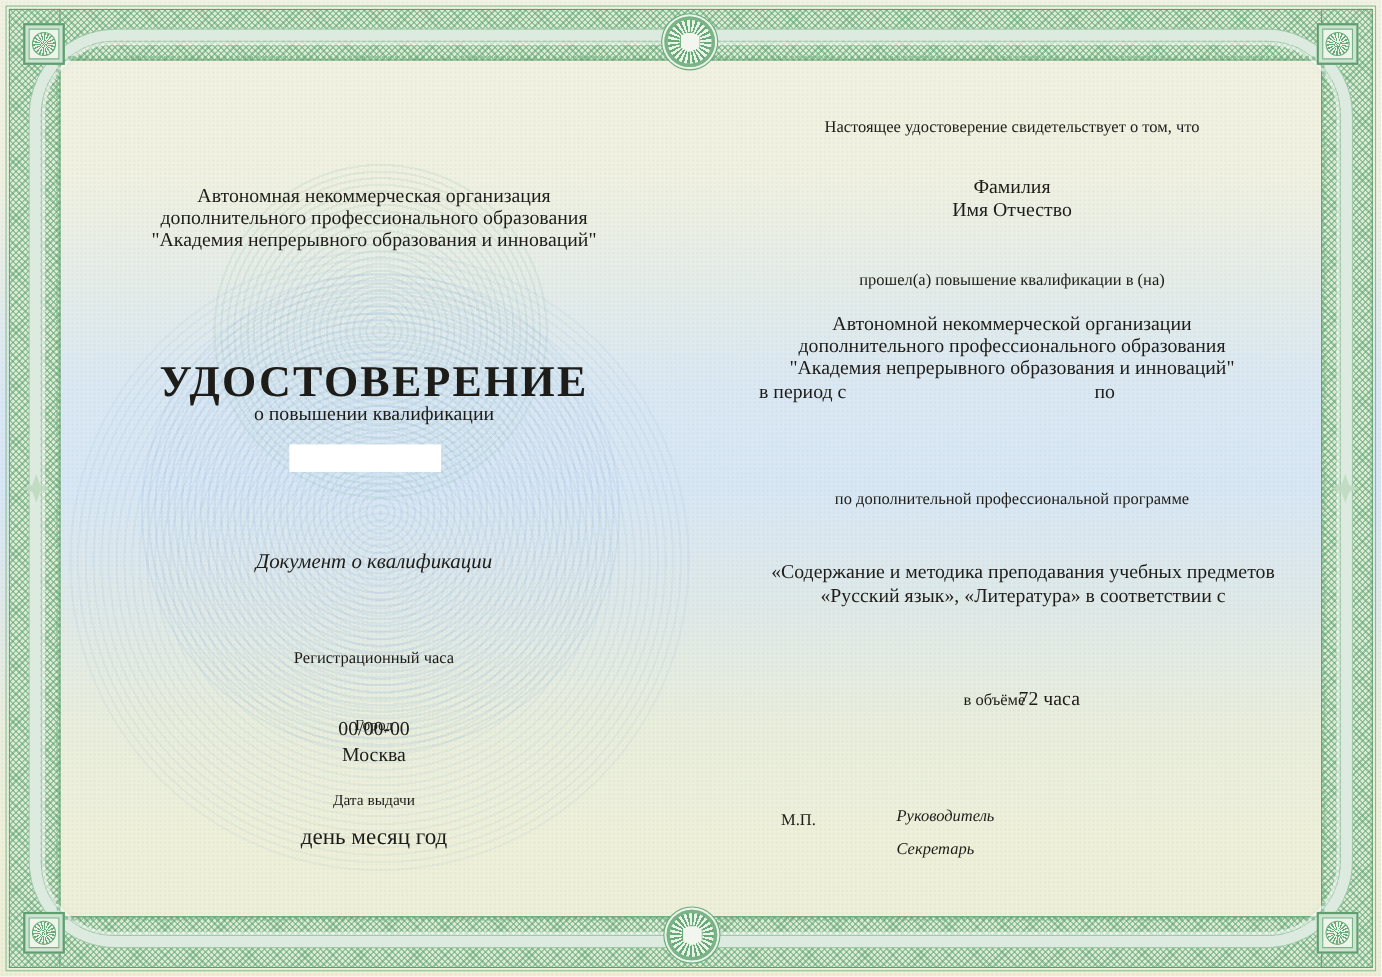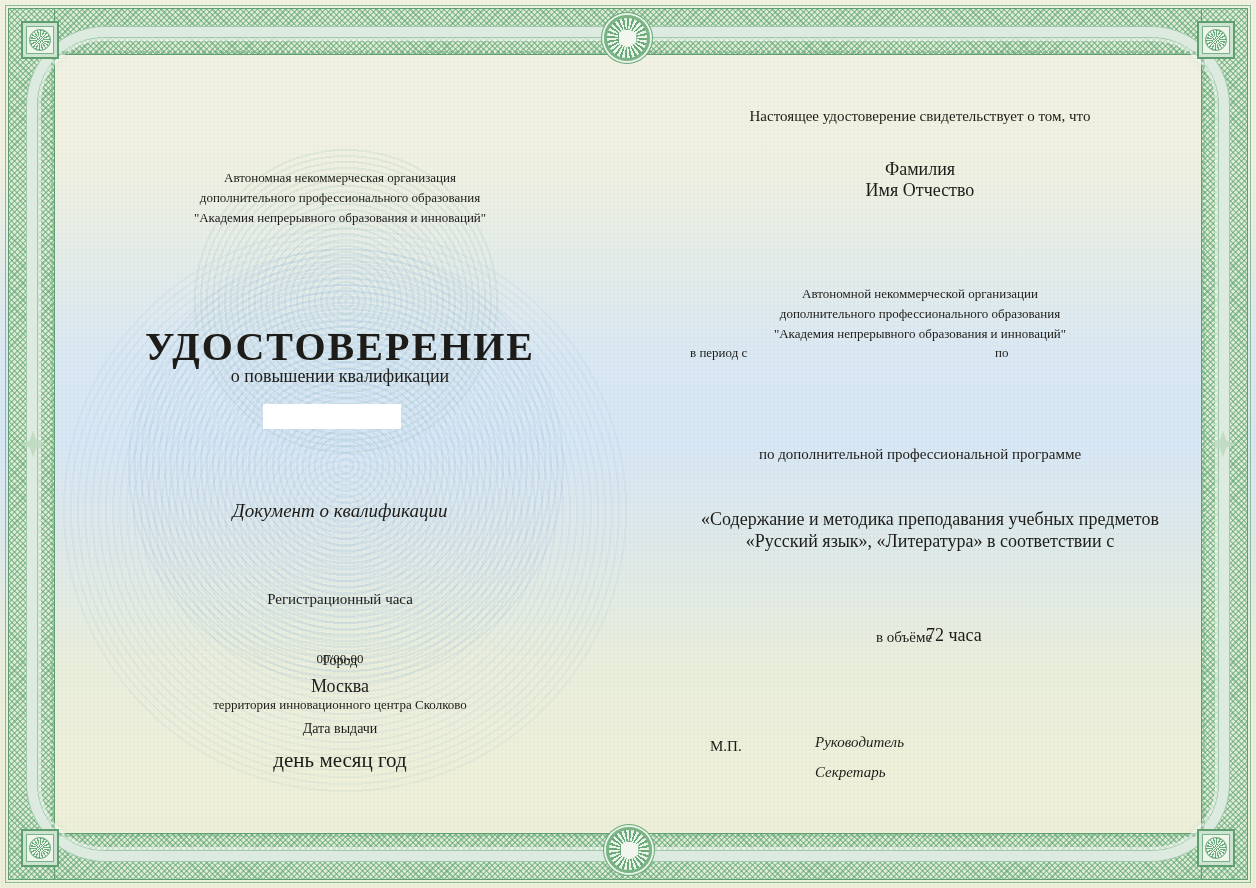--- a/index.html
+++ b/index.html
@@ -54,21 +54,21 @@
   .m-top{left:604px;top:15px;} .m-bottom{left:606px;bottom:15px;}
   .edge-star{position:absolute;width:26px;height:26px;background:#bcd9be;
     clip-path:polygon(50% 0,63% 37%,100% 50%,63% 63%,50% 100%,37% 63%,0 50%,37% 37%);
     opacity:.85;}
   .s-left{left:20px;top:431px;} .s-right{right:20px;top:431px;}
   
   .t{position:absolute;line-height:1.15;}
   .c{text-align:center;}
   .colL{left:75px;width:530px;}
   .colR{left:660px;width:520px;}
-  .sz14{font-size:14px;} .sz15{font-size:15px;} .sz17{font-size:13px;text-align:center;}
+  .sz14{font-size:14px;} .sz15{font-size:15px;} .sz17{font-size:18px;text-align:center;}
   .sz18{font-size:18px;} .sz19{font-size:19px;} .sz21{font-size:21px;}
   .ital{font-style:italic;}
   .title{font-size:40px;font-weight:bold;letter-spacing:2px;margin-top:16px;}
   .lines div{line-height:20px;}
   .lines22 div{line-height:22px;}
   .blank-box{position:absolute;left:263px;top:404px;width:138px;height:25px;background:#ffffff;}
 </style>
 </head>
 <body>
 
@@ -117,30 +117,30 @@
 
   <div class="blank-box"></div>
 
   <div class="t c colL ital sz19" style="top:500px">Документ о квалификации</div>
 
   <div class="t c colL sz15" style="top:591px">Регистрационный часа</div>
   <div class="t c colL sz17" style="top:652px">00/00-00</div>
 
   <div class="t c colL sz14" style="top:653px">Город</div>
   <div class="t c colL sz18" style="top:676px">Москва</div>
-  <div class="t c colL sz17" style="top:698px">территория инновационного центра Сколково</div>
 
   <div class="t c colL sz14" style="top:721px">Дата выдачи</div>
   <div class="t c colL sz21" style="top:748px">день месяц год</div>
 
   <div class="t c colR sz15" style="top:108px">Настоящее удостоверение свидетельствует о том,  что</div>
 
   <div class="t c colR sz18" style="top:159px">Фамилия</div>
   <div class="t c colR sz18" style="top:180px">Имя Отчество</div>
 
+  <div class="t c colR sz15" style="top:247px">прошел(а) повышение квалификации в (на)</div>
 
   <div class="t c colR lines sz17" style="top:284px">
     <div>Автономной некоммерческой организации</div>
     <div>дополнительного профессионального образования</div>
     <div>"Академия непрерывного образования и инноваций"</div>
   </div>
 
   <div class="t sz17" style="left:690px;top:346px">в период с</div>
   <div class="t sz17" style="left:995px;top:346px">по</div>
 

